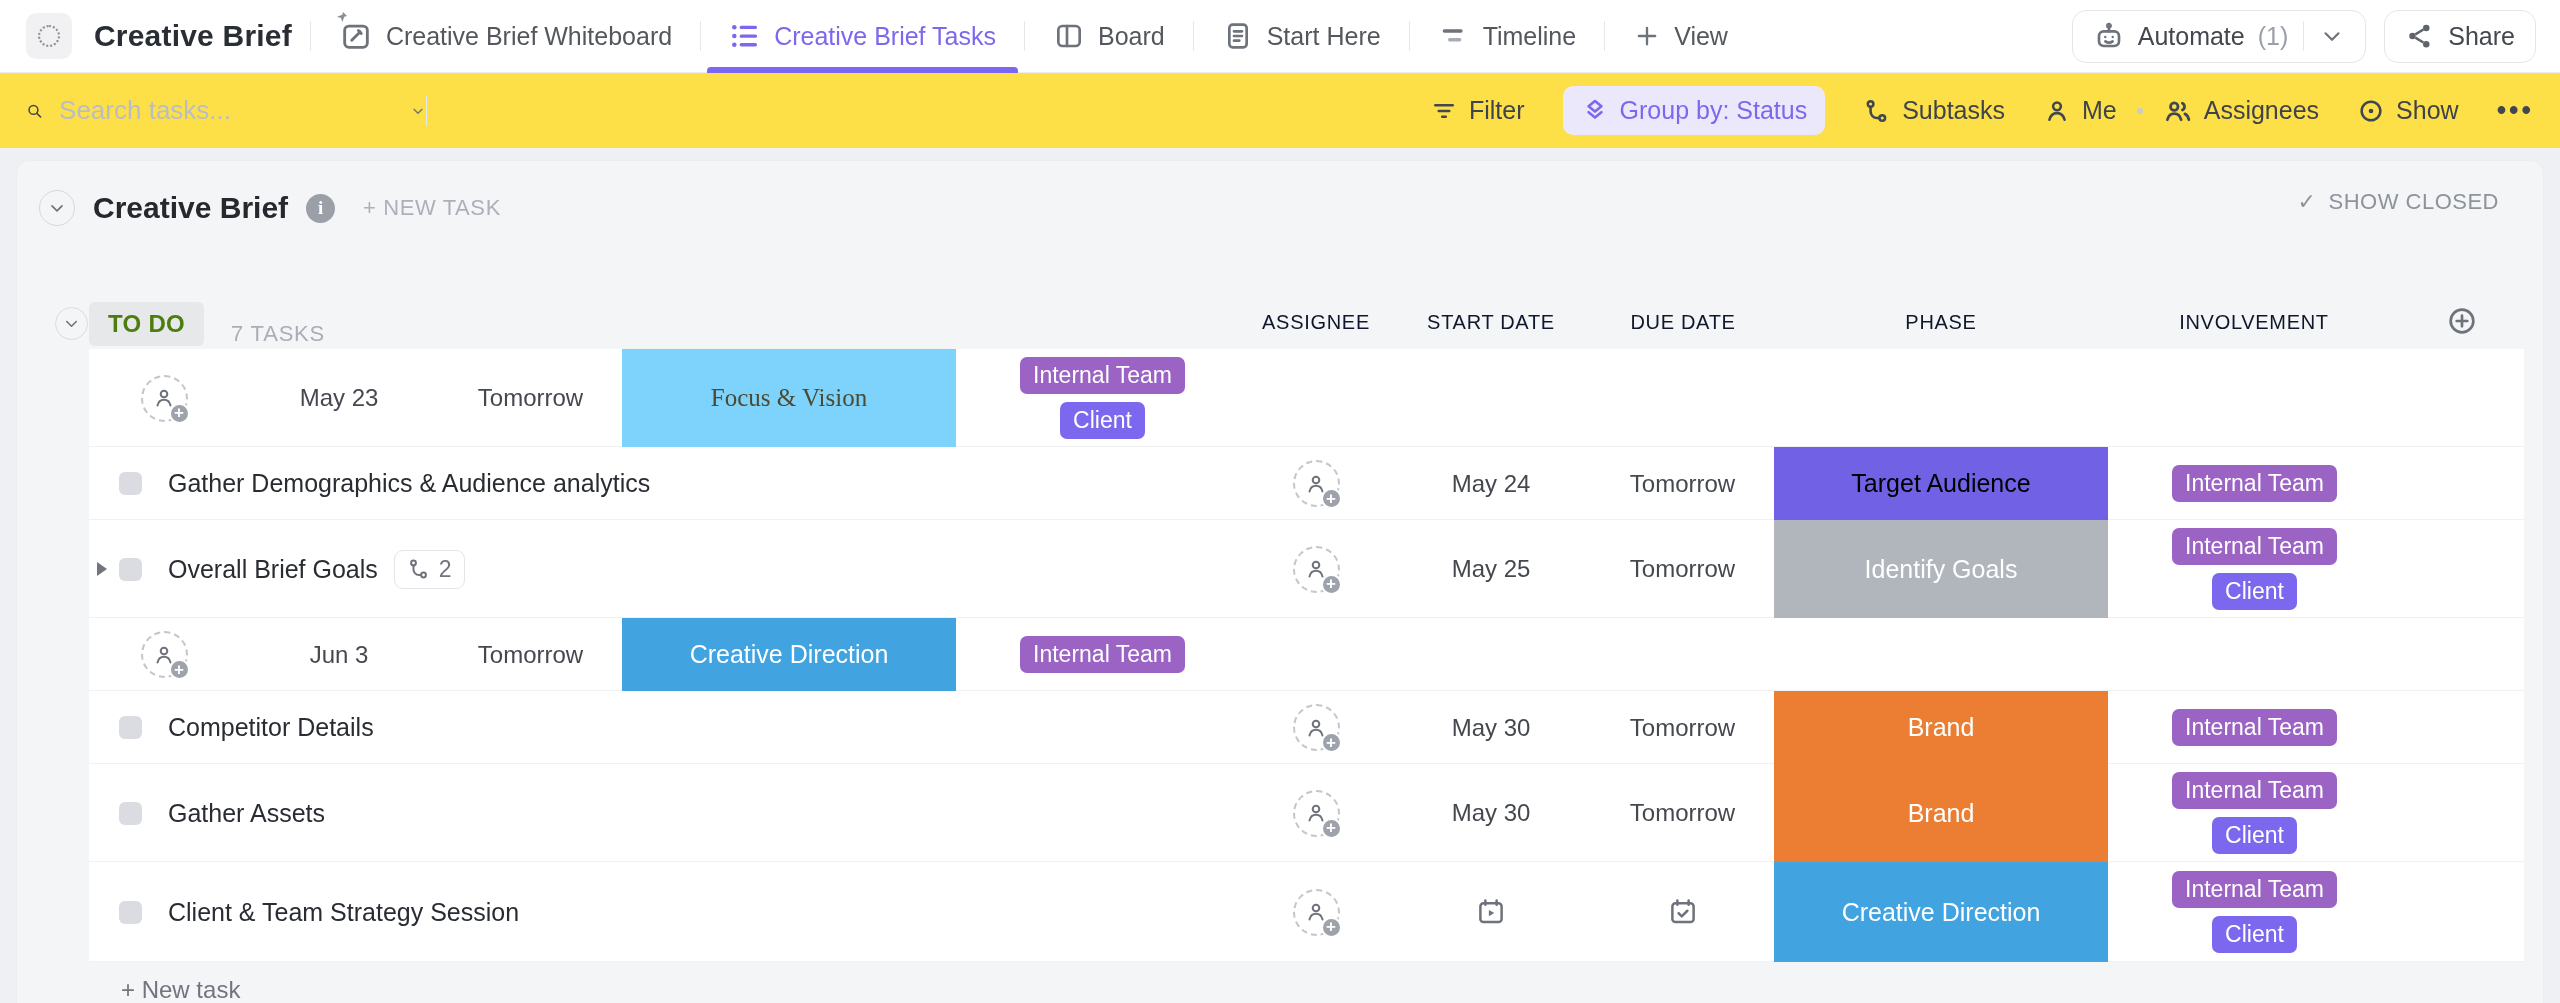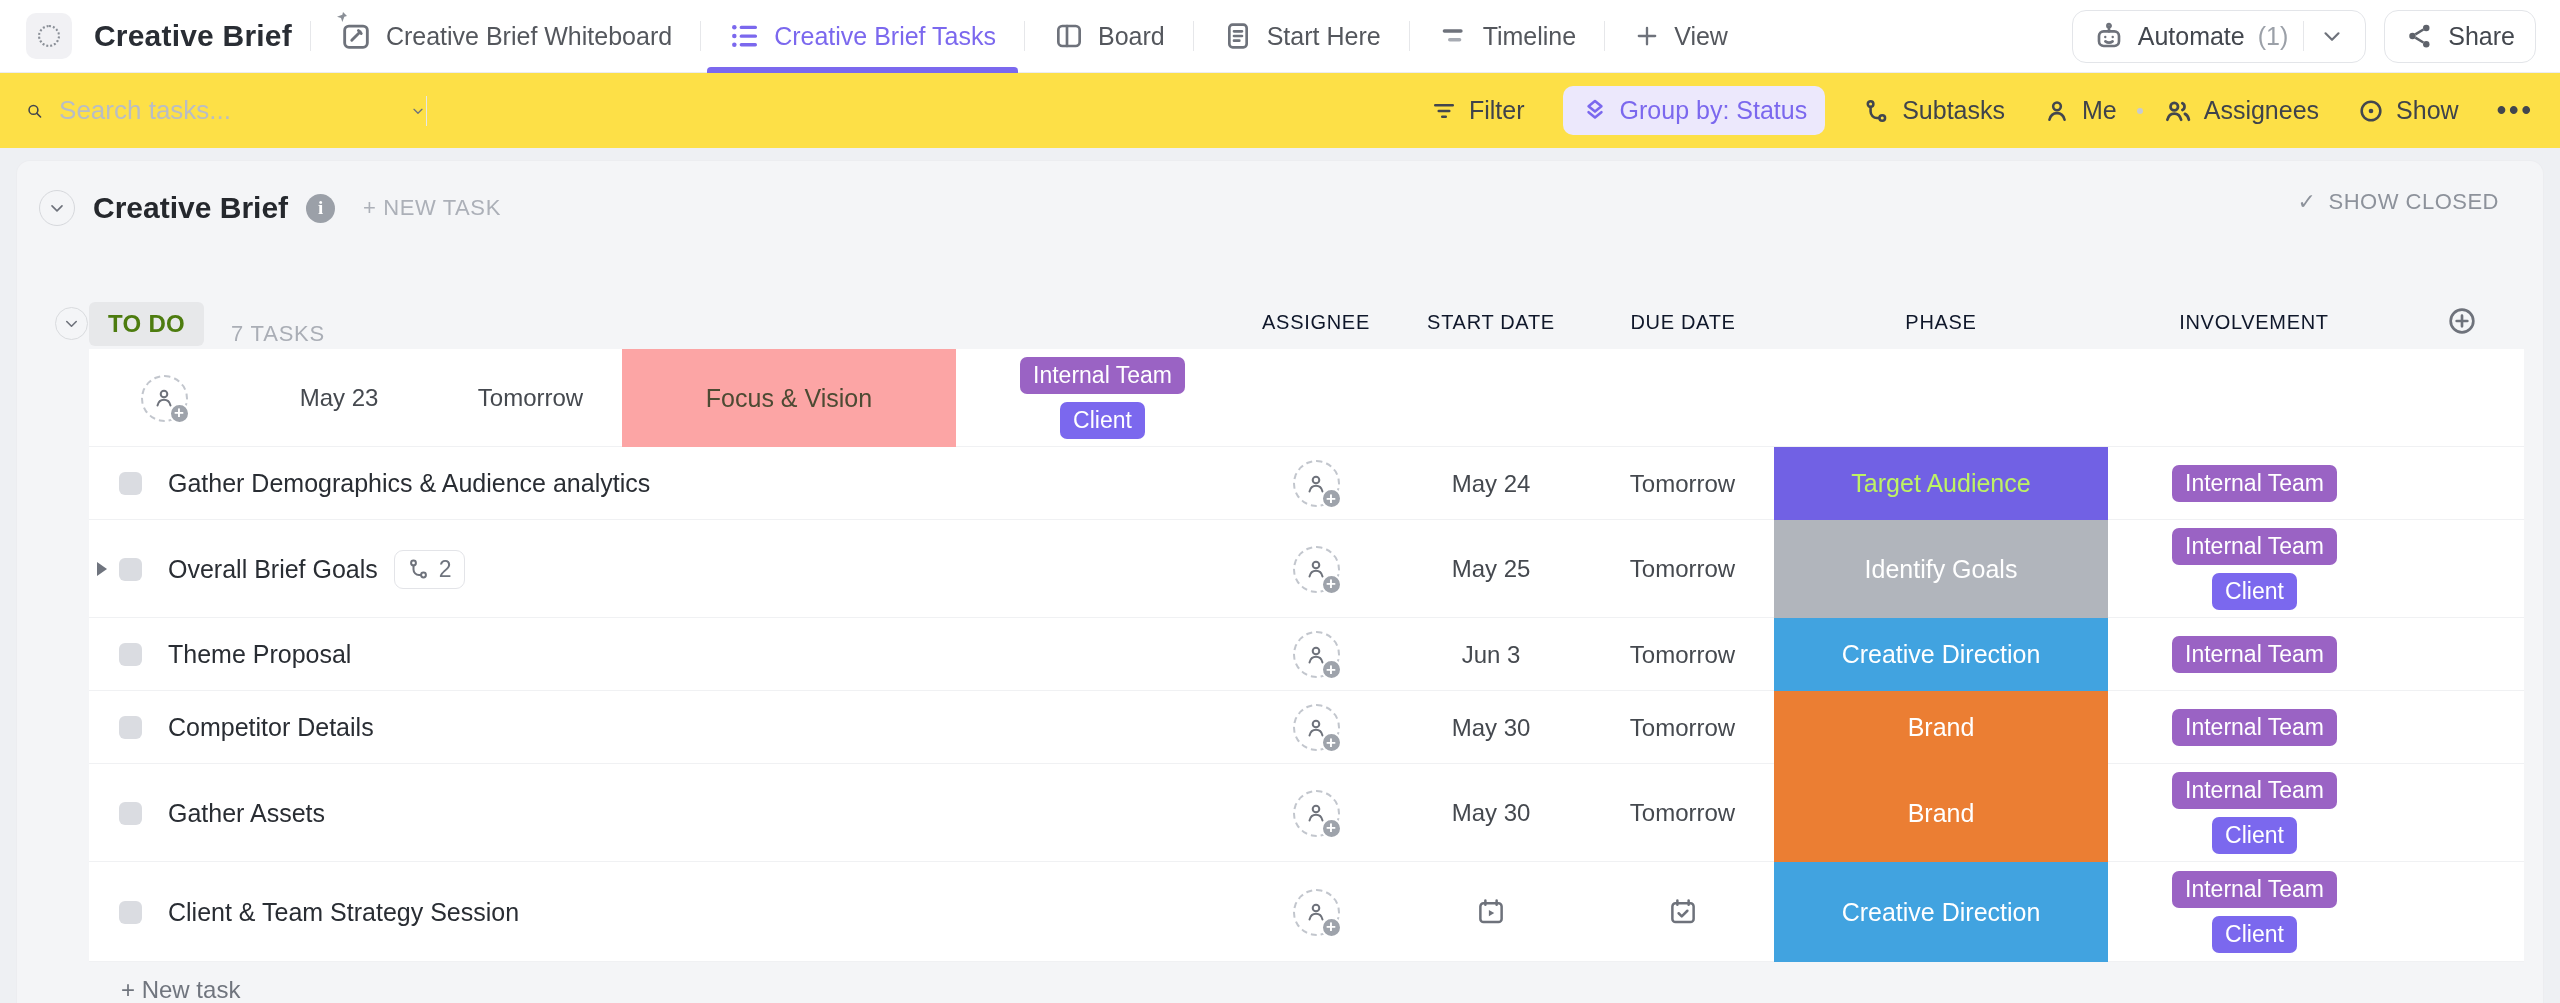--- a/index.html
+++ b/index.html
@@ -330,21 +330,21 @@
             <div class="assignee-add">
               <svg width="24" height="24" viewBox="0 0 24 24" class="icon-stroke">
                 <circle cx="12" cy="8" r="3.3"></circle>
                   <path d="M5.5 19.5c.9-3.8 3.5-5.7 6.5-5.7s5.6 1.9 6.5 5.7"></path>
               </svg>
               <span class="plus-badge">+</span>
             </div>
           </div>
           <div class="cell date">May 23</div>
           <div class="cell date due">Tomorrow</div>
-          <div class="cell phase" style="background: #fca5a5; color: rgb(76, 74, 51);">Focus &amp; Vision</div>
+          <div class="cell phase" style="background: #7dd3fc; color: rgb(76, 74, 51); font-family: Liberation Serif, serif;">Focus &amp; Vision</div>
           <div class="cell involvement">
             <span class="badge" style="background: rgb(154, 99, 196);">Internal Team</span>
             <span class="badge" style="background: rgb(123, 104, 238);">Client</span>
           </div>
           <div class="cell spacer"></div>
         </div>
 
         <div class="row h-short">
           <div class="cell name">
             <span class="checkbox"></span>
@@ -354,21 +354,21 @@
             <div class="assignee-add">
               <svg width="24" height="24" viewBox="0 0 24 24" class="icon-stroke">
                 <circle cx="12" cy="8" r="3.3"></circle>
                   <path d="M5.5 19.5c.9-3.8 3.5-5.7 6.5-5.7s5.6 1.9 6.5 5.7"></path>
               </svg>
               <span class="plus-badge">+</span>
             </div>
           </div>
           <div class="cell date">May 24</div>
           <div class="cell date due">Tomorrow</div>
-          <div class="cell phase" style="background: rgb(113, 97, 228); color: #bef264;">Target Audience</div>
+          <div class="cell phase" style="background: rgb(113, 97, 228); color: #000000;">Target Audience</div>
           <div class="cell involvement">
             <span class="badge" style="background: rgb(154, 99, 196);">Internal Team</span>
           </div>
           <div class="cell spacer"></div>
         </div>
 
         <div class="row h-tall">
           <div class="cell name">
             <span class="expander"></span>
             <span class="checkbox"></span>
@@ -395,24 +395,20 @@
           <div class="cell date due">Tomorrow</div>
           <div class="cell phase" style="background: rgb(177, 181, 188); color: rgb(255, 255, 255);">Identify Goals</div>
           <div class="cell involvement">
             <span class="badge" style="background: rgb(154, 99, 196);">Internal Team</span>
             <span class="badge" style="background: rgb(123, 104, 238);">Client</span>
           </div>
           <div class="cell spacer"></div>
         </div>
 
         <div class="row h-short">
-          <div class="cell name">
-            <span class="checkbox"></span>
-            <span class="task-name">Theme Proposal</span>
-          </div>
           <div class="cell assignee">
             <div class="assignee-add">
               <svg width="24" height="24" viewBox="0 0 24 24" class="icon-stroke">
                 <circle cx="12" cy="8" r="3.3"></circle>
                   <path d="M5.5 19.5c.9-3.8 3.5-5.7 6.5-5.7s5.6 1.9 6.5 5.7"></path>
               </svg>
               <span class="plus-badge">+</span>
             </div>
           </div>
           <div class="cell date">Jun 3</div>

